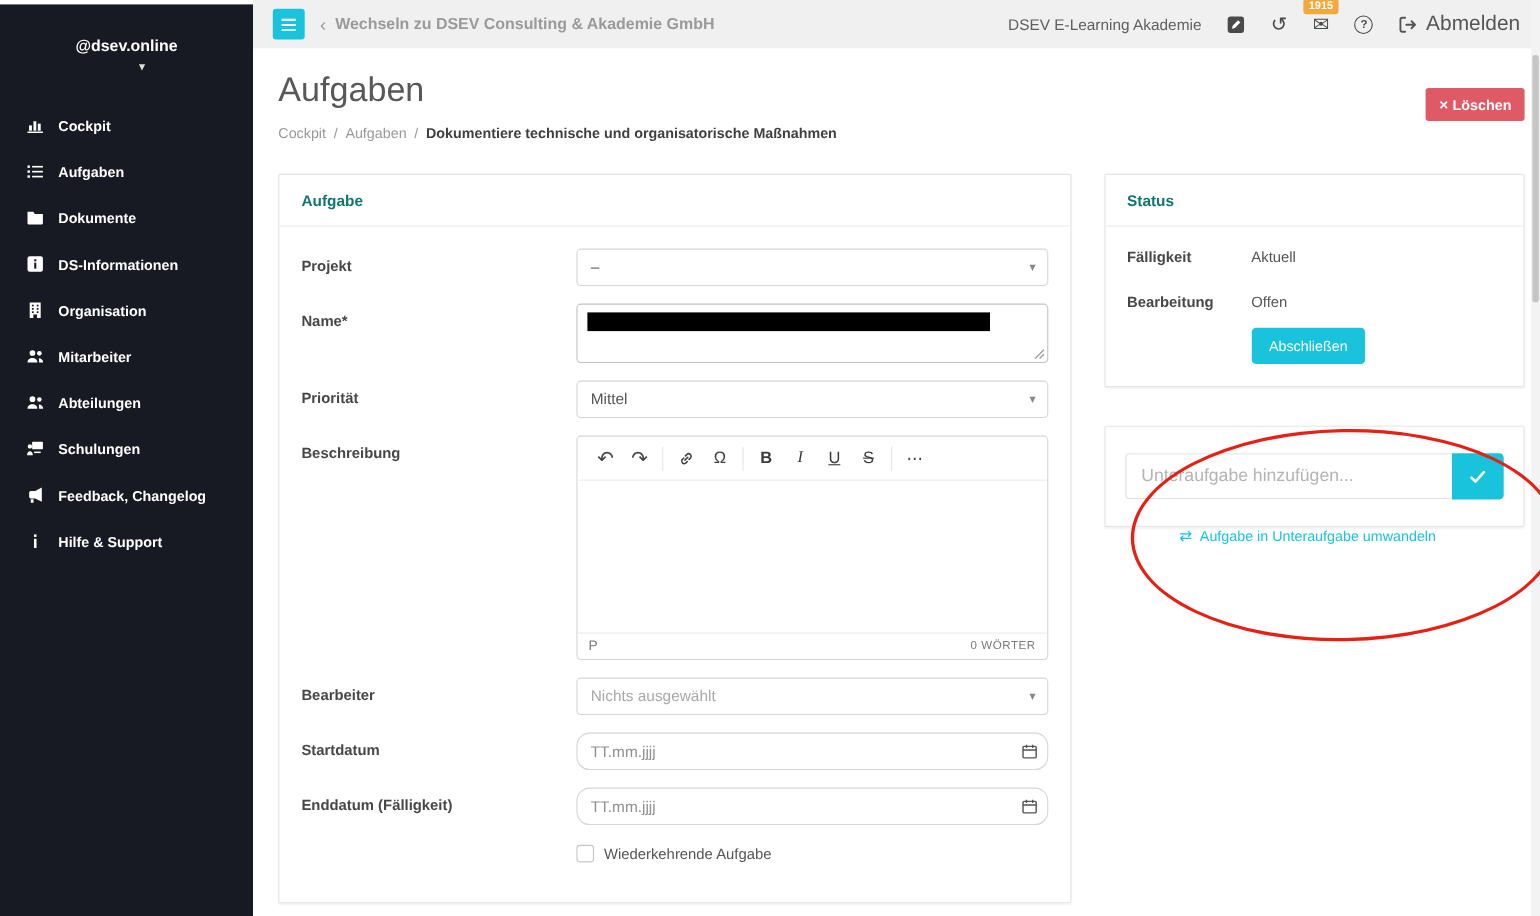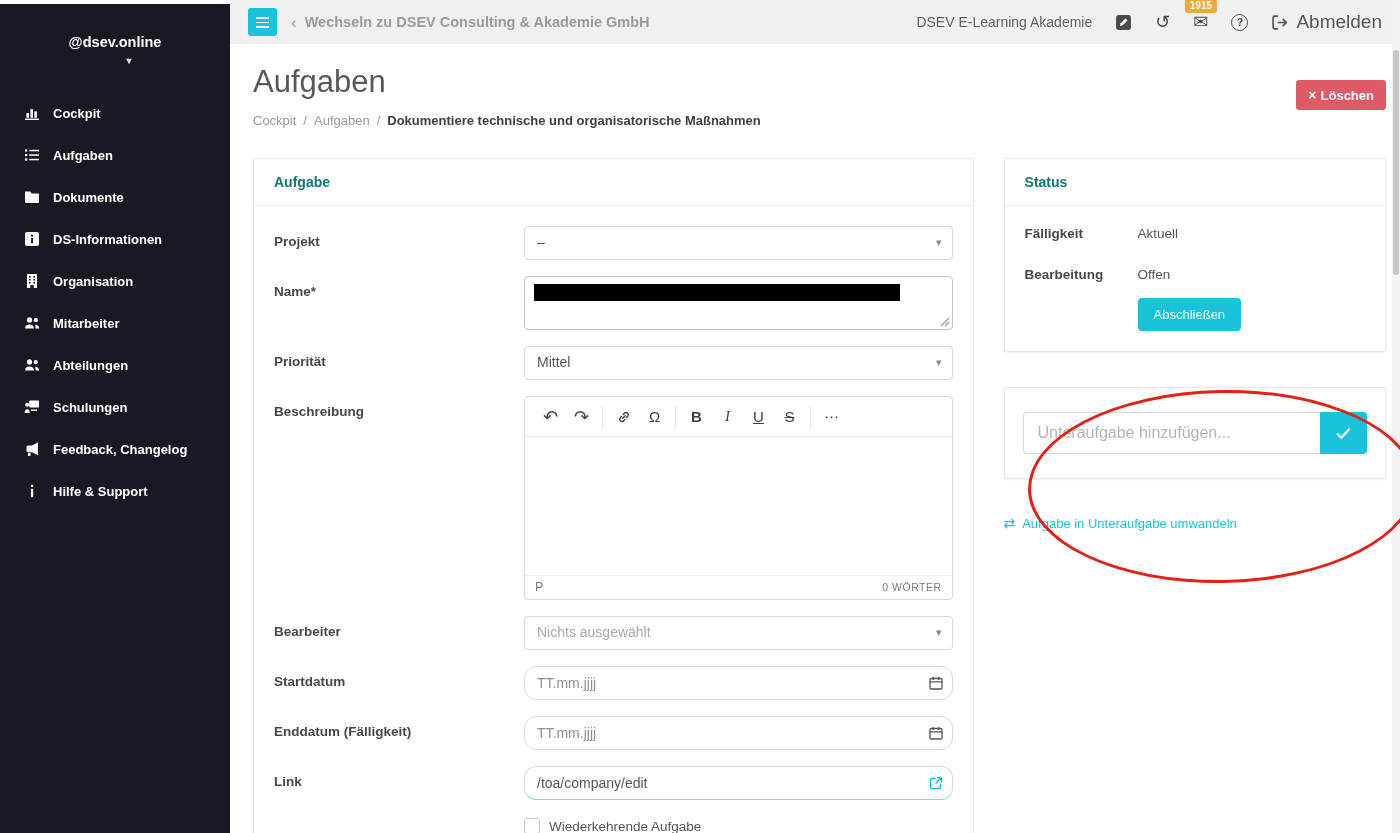--- a/index.html
+++ b/index.html
@@ -88,21 +88,21 @@
   .svalue{font-size:13.5px;color:#555}
   .complete-btn{margin-left:113px;margin-top:-4px;background:var(--accent,#19c3dc);color:#fff;border:none;border-radius:4px;height:33px;padding:0 16px;font-size:13px;cursor:pointer}
 
   .card-subtasks{margin-top:35px}
   .subtask-body{padding:24px 18px}
   .subtask-group{display:flex}
   .subtask-input{flex:1;height:42px;border:1px solid #d6d6d6;border-right:none;border-radius:4px 0 0 4px;padding:0 14px;font-size:16px;color:#555;font-family:inherit;min-width:0}
   .subtask-input::placeholder{color:#b4b4b4;opacity:1}
   .subtask-add{width:47px;height:42px;background:var(--accent,#19c3dc);border:none;border-radius:0 4px 4px 0;display:flex;align-items:center;justify-content:center;cursor:pointer}
 
-  .convert-link{margin-top:36px;text-align:left;padding-right:12px;font-size:13px;color:var(--accent,#19c3dc);cursor:pointer}
+  .convert-link{text-align:center;padding-right:12px;font-size:13px;color:var(--accent,#19c3dc);cursor:pointer}
   .convert-link .swap{font-size:14px;margin-right:4px}
 
   
   .annotation{position:absolute;left:1028px;top:390px;width:388px;height:193px;border:3.5px solid var(--annotation,#e52015);border-radius:50%;transform:rotate(-1deg);pointer-events:none;z-index:40}
   .scrollbar{position:absolute;right:0;top:0;width:8px;height:100%;background:#f3f3f3;z-index:30}
   .scroll-thumb{position:absolute;left:1px;top:50px;width:6px;height:225px;background:#c6c6c6;border-radius:3px;cursor:grab}
 </style>
 </head>
 <body>
 
@@ -355,32 +355,20 @@
                 <input class="input" placeholder="TT.mm.jjjj" style="">
                 <span class="ctrl-icon cal-icon">
                   <svg width="16" height="16" viewBox="0 0 16 16">
                       <rect x="2" y="3.5" width="12" height="10.5" rx="1" fill="none" stroke="#555" stroke-width="1.3"></rect>
                       <path d="M2 6.8h12M5.2 2v3M10.8 2v3" stroke="#555" stroke-width="1.3" fill="none"></path>
                     </svg>
                 </span>
               </div>
             </div>
 
-            <div class="frow">
-              <div class="flabel">Link</div>
-              <div class="fctrl">
-                <input class="input link-input" value="/toa/company/edit" style="">
-                <span class="ctrl-icon">
-                  <svg class="ext-icon" width="16" height="16" viewBox="0 0 16 16">
-                      <path d="M7 3.5H4A1.5 1.5 0 0 0 2.5 5v7A1.5 1.5 0 0 0 4 13.5h7a1.5 1.5 0 0 0 1.5-1.5V9" fill="none" stroke-width="1.5" stroke-linecap="round"></path>
-                      <path d="M9.5 2.5h4v4M13.2 2.8L8 8" fill="none" stroke-width="1.5" stroke-linecap="round" stroke-linejoin="round"></path>
-                    </svg>
-                </span>
-              </div>
-            </div>
 
             <div class="frow">
               <div class="flabel"></div>
               <div class="fctrl">
                 <div class="checkbox-wrap">
                   <span class="checkbox"></span>
                   <span class="checkbox-label">Wiederkehrende Aufgabe</span>
                 </div>
               </div>
             </div>

